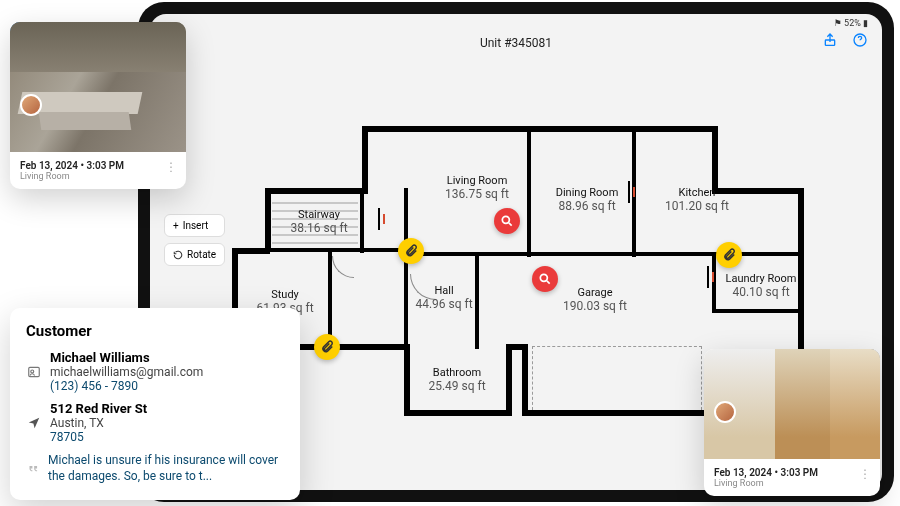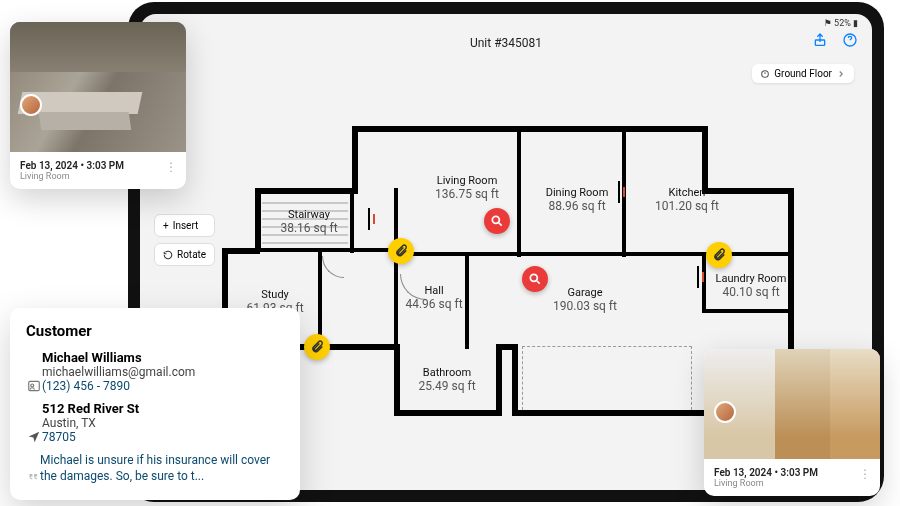--- a/index.html
+++ b/index.html
@@ -1,17 +1,17 @@
 <!DOCTYPE html>
 <html><head>
 <meta charset="utf-8">
 <style>
 *{box-sizing:border-box;margin:0;padding:0;font-family:-apple-system,BlinkMacSystemFont,"Segoe UI",Roboto,sans-serif}
 body{width:900px;height:506px;background:#fff;position:relative;overflow:hidden}
-.tablet{position:absolute;left:128px;top:2px;width:756px;height:500px;background:#111;border-radius:26px;padding:12px}
+.tablet{position:absolute;left:138px;top:2px;width:756px;height:500px;background:#111;border-radius:26px;padding:12px}
 .screen{width:100%;height:100%;background:#f3f3f3;border-radius:16px;position:relative;overflow:hidden}
 .statusbar{position:absolute;top:4px;right:14px;font-size:9px;color:#333}
 .topbar{position:absolute;top:16px;left:0;right:0;height:26px;display:flex;align-items:center;justify-content:center}
 .topbar .title{font-size:12px;font-weight:400;color:#222}
 .top-right{position:absolute;top:16px;right:12px;display:flex;gap:10px}
 .icon-btn{width:20px;height:20px;display:flex;align-items:center;justify-content:center;cursor:pointer}
 .share-icon svg,.help-icon svg{width:16px;height:16px}
 .floor-chip{position:absolute;top:50px;right:18px;background:#fff;border-radius:6px;padding:4px 8px;font-size:10px;display:flex;align-items:center;gap:4px;box-shadow:0 1px 3px rgba(0,0,0,.1);cursor:pointer}
 .floor-chip svg{width:10px;height:10px}
 .left-tools{position:absolute;left:14px;top:200px;display:flex;flex-direction:column;gap:6px}
@@ -30,21 +30,21 @@
 .card .img{width:100%;position:relative;overflow:hidden}
 .card .meta{padding:8px 10px;position:relative}
 .card .meta .date{font-size:10px;font-weight:600;color:#222}
 .card .meta .loc{font-size:9px;color:#888}
 .card .dots{position:absolute;right:8px;top:8px;color:#aaa;font-size:12px;letter-spacing:1px}
 .avatar{position:absolute;width:22px;height:22px;border-radius:50%;border:2px solid #fff;background:linear-gradient(135deg,#e0a878,#b56540);bottom:36px;left:10px}
 .cam-badge{position:absolute;width:34px;height:24px;background:#0a84ff;border-radius:7px;display:flex;align-items:center;justify-content:center;left:-2px;top:-2px;box-shadow:0 2px 6px rgba(0,0,0,.2)}
 .badge-360{position:absolute;width:30px;height:26px;background:#222;border-radius:8px;color:#fff;font-size:9px;font-weight:700;display:flex;align-items:center;justify-content:center;right:-8px;top:-8px}
 .customer-card{position:absolute;left:10px;bottom:6px;width:290px;background:#fff;border-radius:10px;box-shadow:0 12px 35px rgba(0,0,0,.18);padding:14px 16px}
 .customer-card h3{font-size:15px;font-weight:700;margin-bottom:10px}
-.row{display:flex;margin-bottom:2px;align-items:flex-end}
+.row{display:flex;gap:8px;margin-bottom:2px;align-items:center}
 .row .lead{width:16px;display:flex;justify-content:center;margin-top:2px}
 .customer-card .name{font-size:13px;font-weight:700}
 .customer-card .sub{font-size:12px;color:#444}
 .customer-card .mut{font-size:12px;color:#0c4a6e}
 .customer-card .block{margin-bottom:8px}
 .stairs{position:absolute}
 .stairs .step{position:absolute;background:#c8c8c8;height:2px}
 .door-arc{position:absolute;border:1px solid #888;border-top:none;border-right:none;border-radius:0 0 0 100%}
 </style>
 </head>
@@ -62,30 +62,20 @@
             <path d="M12 3v12M8 7l4-4 4 4"></path>
             <rect x="5" y="12" width="14" height="8" rx="1"></rect>
           </svg>
       </div>
       <div class="icon-btn help-icon">
         <svg viewBox="0 0 24 24" fill="none" stroke="#0a84ff" stroke-width="2">
             <circle cx="12" cy="12" r="9"></circle>
             <path d="M9.5 9a2.5 2.5 0 0 1 5 0c0 1.5-2.5 2-2.5 3.5M12 17h.01"></path>
           </svg>
       </div>
-    </div>
-    <div class="floor-chip">
-      <svg viewBox="0 0 24 24" fill="none" stroke="#555" stroke-width="2.5">
-          <circle cx="12" cy="12" r="8"></circle>
-          <path d="M12 8v4M12 16h.01"></path>
-        </svg>
-      <span>Ground Floor</span>
-      <svg viewBox="0 0 24 24" stroke="#888" stroke-width="3" fill="none">
-          <path d="M9 6l6 6-6 6"></path>
-        </svg>
     </div>
     <div class="left-tools">
       <div class="tool-btn">+<span>Insert</span></div>
       <div class="tool-btn">
         <svg width="10" height="10" viewBox="0 0 24 24" fill="none" stroke="#333" stroke-width="2.5">
             <path d="M3 12a9 9 0 1 0 3-6.7"></path>
             <path d="M3 4v5h5"></path>
           </svg>
         <span>Rotate</span>
       </div>

